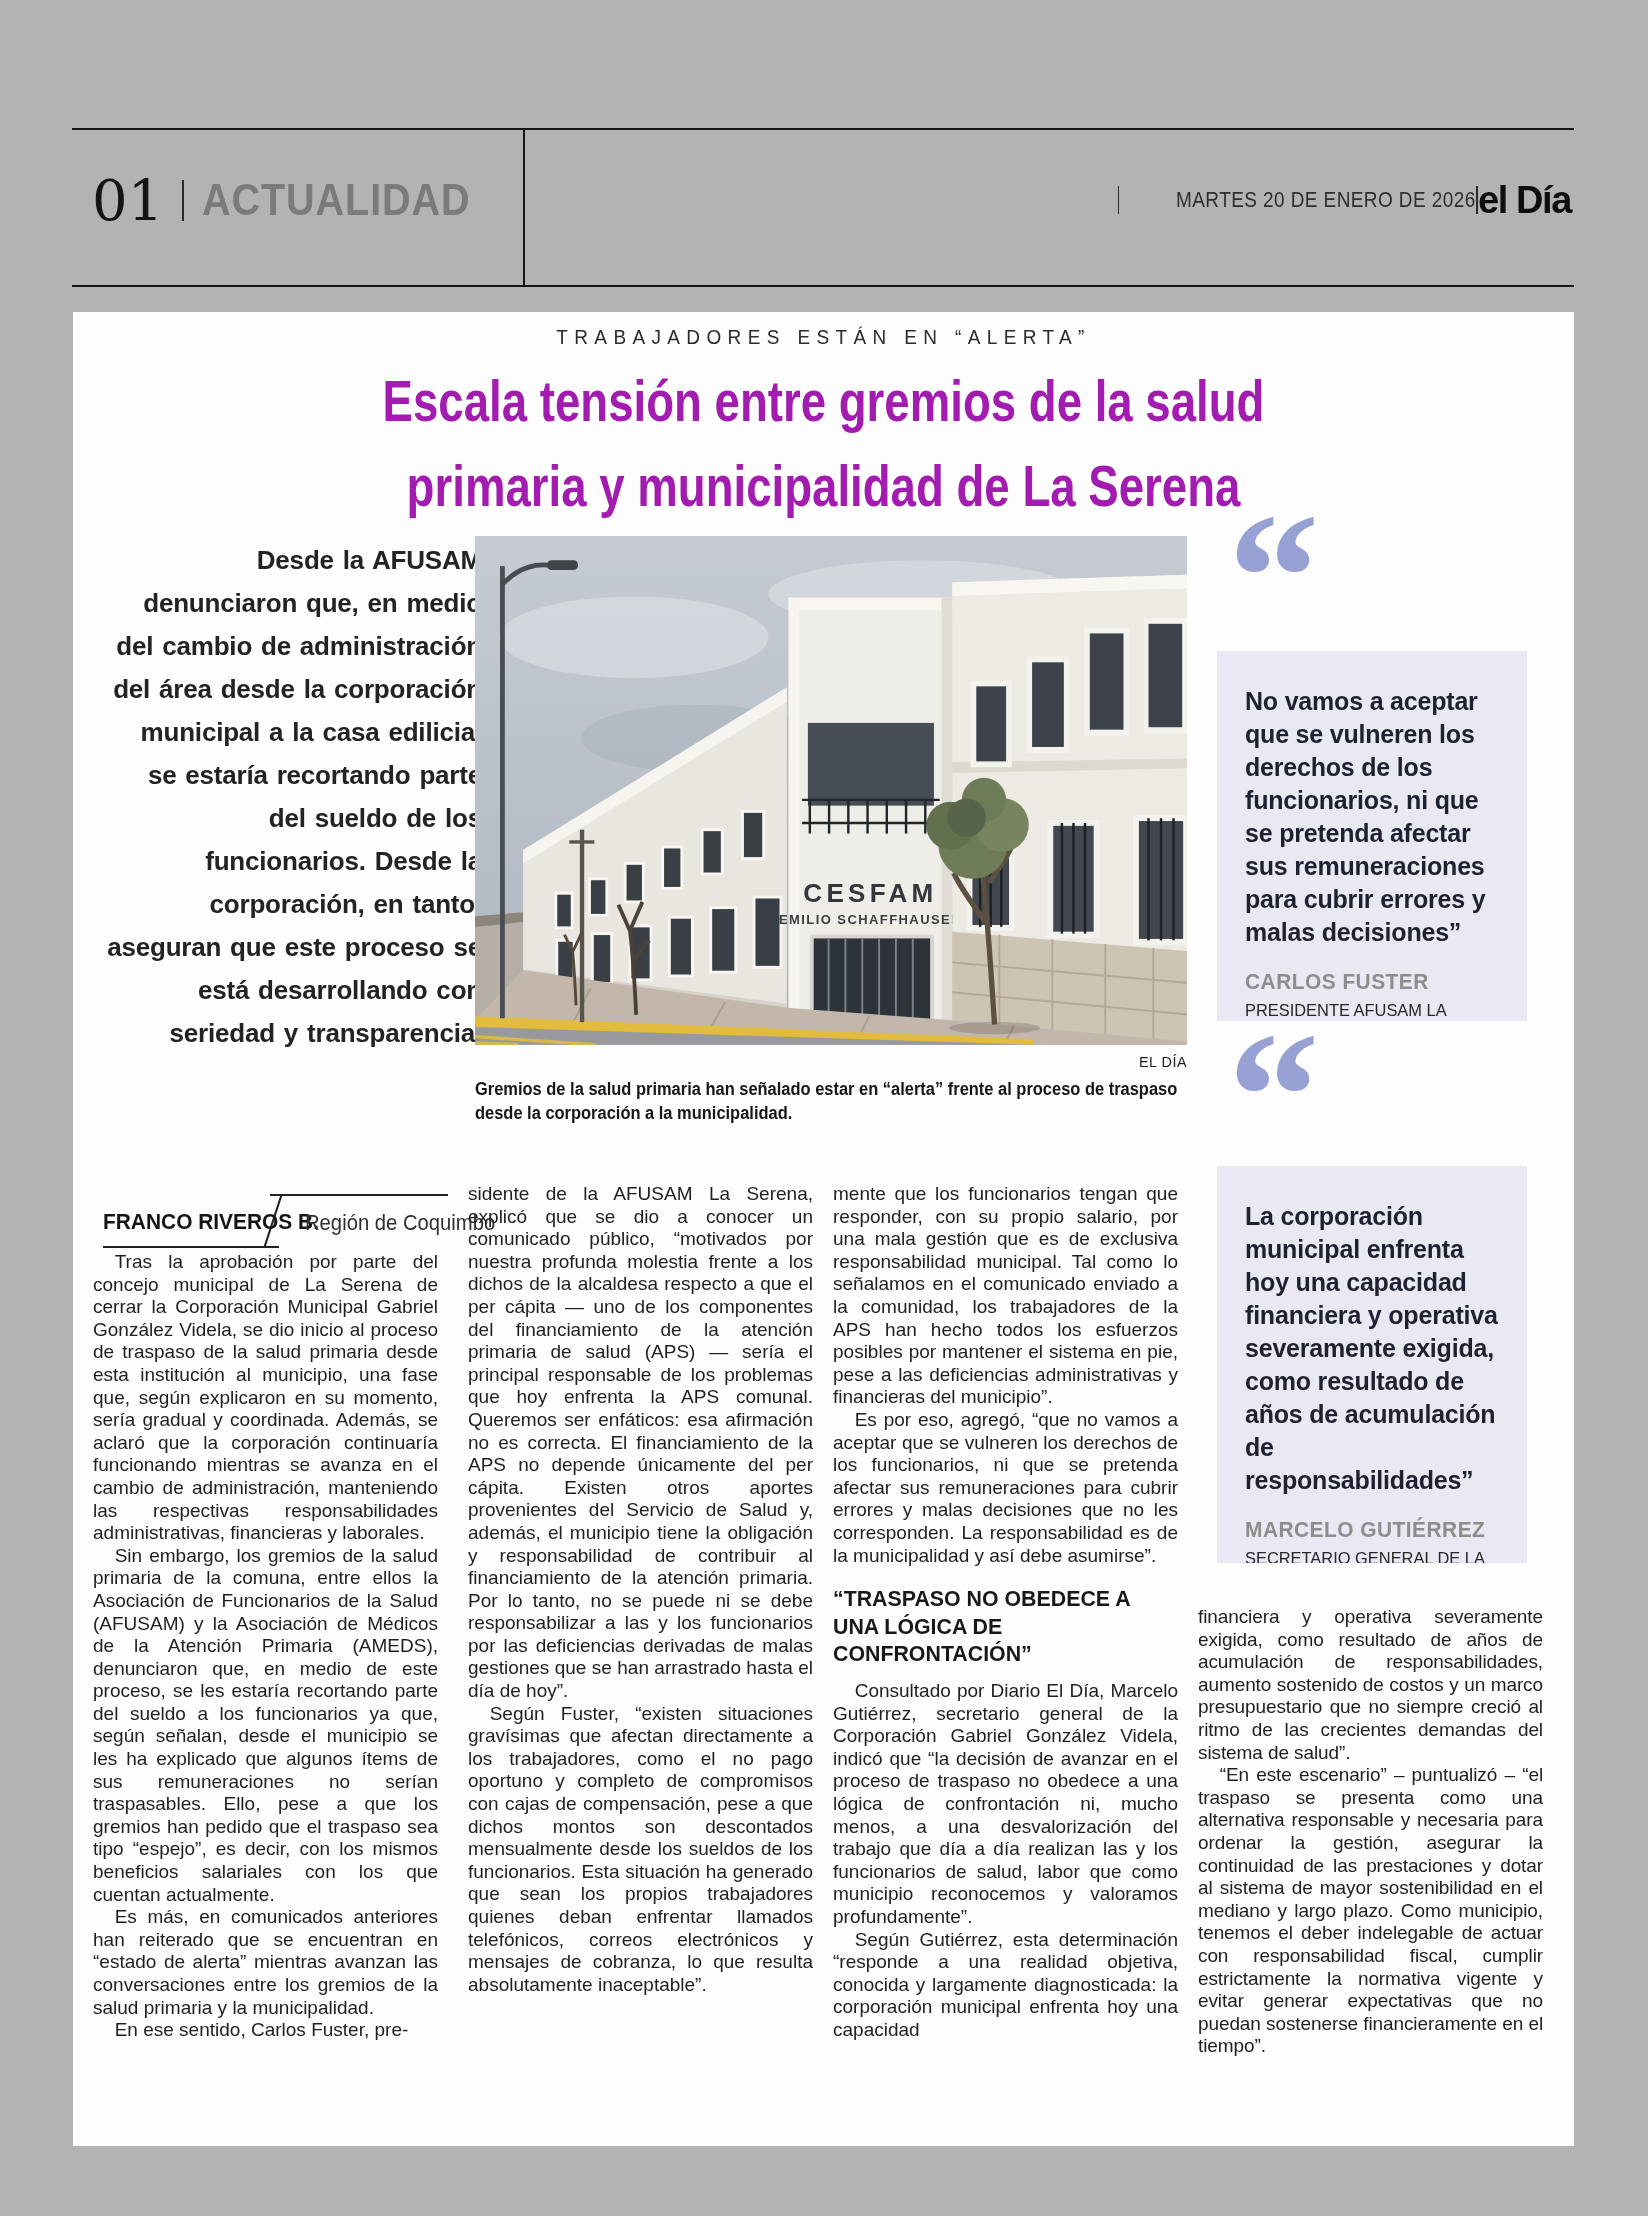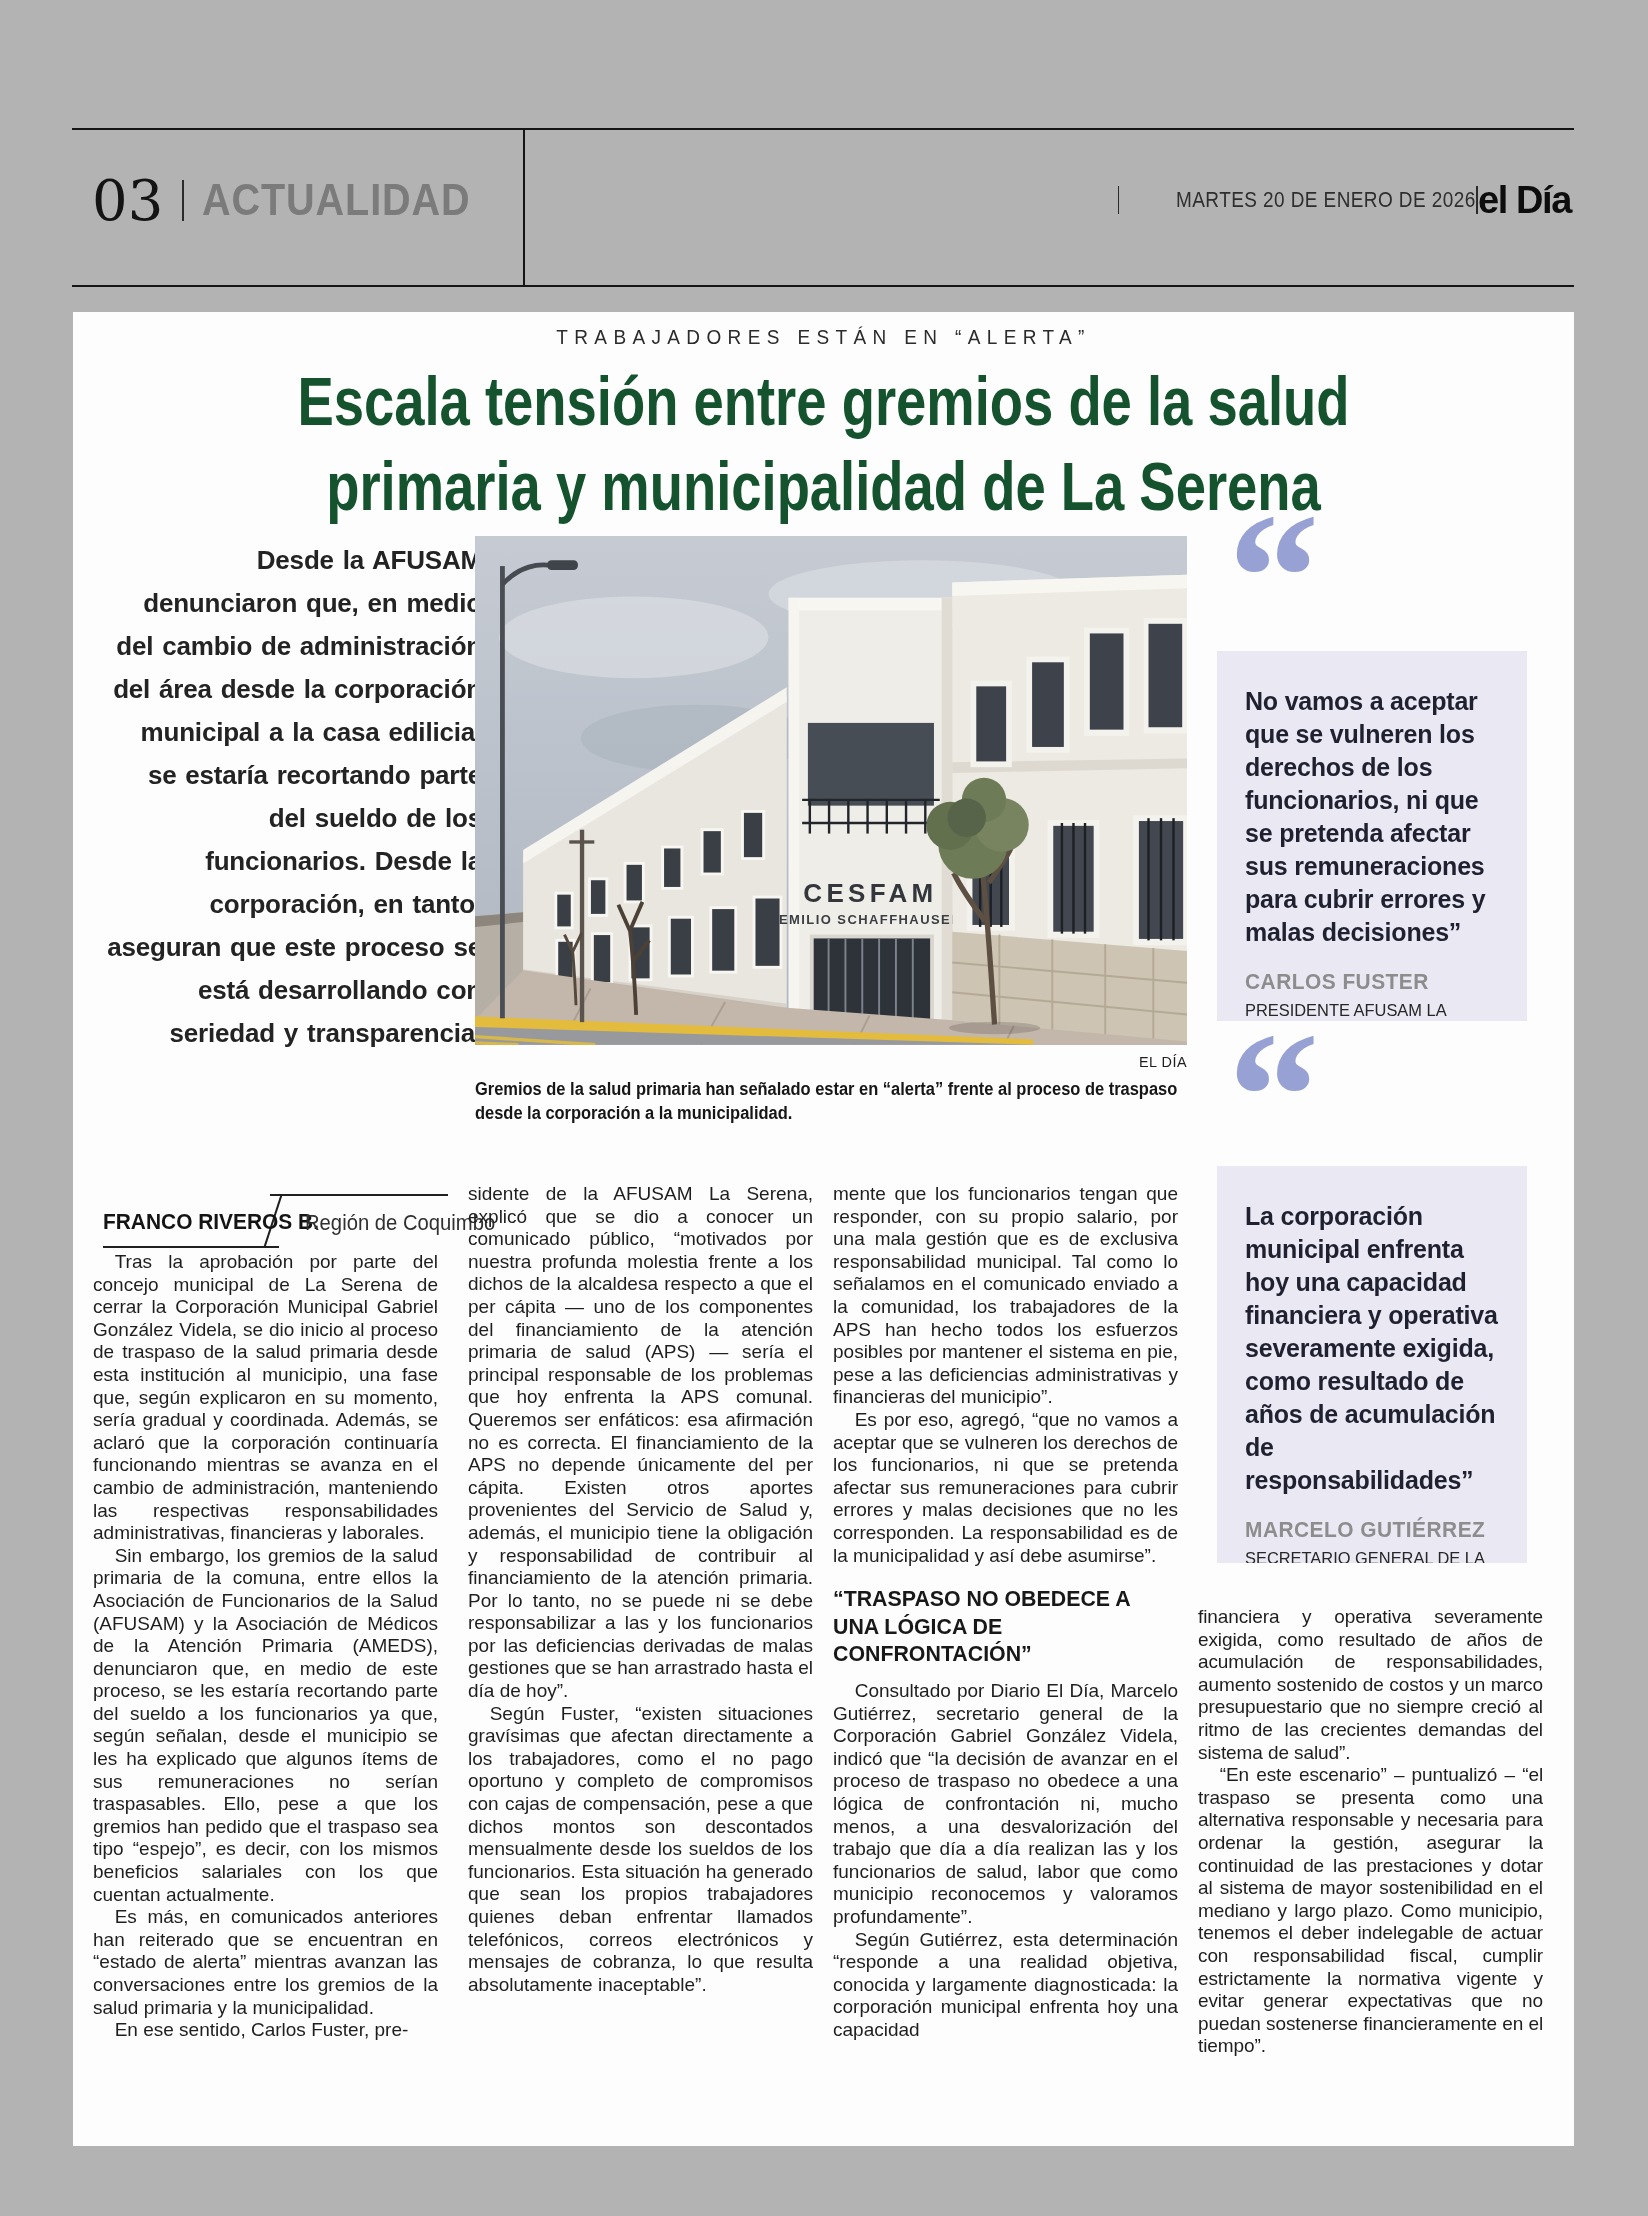--- a/index.html
+++ b/index.html
@@ -20,21 +20,21 @@
   .masthead  { font-size:38px; font-weight:bold; color:#0d0d0d; letter-spacing:-1.4px; white-space:nowrap; }
 
   
   .page { position:absolute; left:73px; top:312px; width:1501px; height:1834px;
           background:#fdfdfd; overflow:hidden; }
 
   .kicker { position:absolute; left:0; top:14.4px; width:100%; text-align:center;
             font-size:20px; color:#2b2b2b; letter-spacing:6.7px;
             transform:scaleX(0.95); white-space:nowrap; }
   .headline { position:absolute; left:0; top:47px; width:100%; text-align:center;
-              font-weight:bold; color:#14532d; font-size:68px; line-height:85px; }
+              font-weight:bold; color:#a21caf; font-size:57px; line-height:85px; }
   .headline span { display:block; transform:scaleX(0.8); white-space:nowrap; }
 
   .lede { position:absolute; left:34px; top:227px; width:375px; height:630px; overflow:hidden;
           text-align:right; font-weight:bold; font-size:26px; line-height:43px;
           color:#232323; word-spacing:1.9px; letter-spacing:-0.2px; }
 
   
   .photo { position:absolute; left:402px; top:224px; width:712px; height:509px; overflow:hidden; background:#c4c9d0; }
   .credit { position:absolute; left:402px; top:742px; width:712px; text-align:right;
             font-size:14.4px; color:#1f1f1f; letter-spacing:0.5px; }
@@ -81,21 +81,21 @@
 </head>
 <body>
 
 <div class="canvas">
 
   <div class="rule" style="left:72px; top:128px; width:1502px; height:2.4px;"></div>
   <div class="rule" style="left:523px; top:128px; width:1.9px; height:159px;"></div>
   <div class="rule" style="left:72px; top:285px; width:1502px; height:1.9px;"></div>
 
   <div class="hdr-left">
-    <div class="page-num">03</div>
+    <div class="page-num">01</div>
     <div class="sep-bar"></div>
     <div class="section">ACTUALIDAD</div>
   </div>
 
   <div class="hdr-right">
     <div class="sep-bar sm"></div>
     <div class="date">MARTES 20 DE ENERO DE 2026</div>
     <div class="sep-bar sm"></div>
     <div class="masthead">el Día</div>
   </div>

